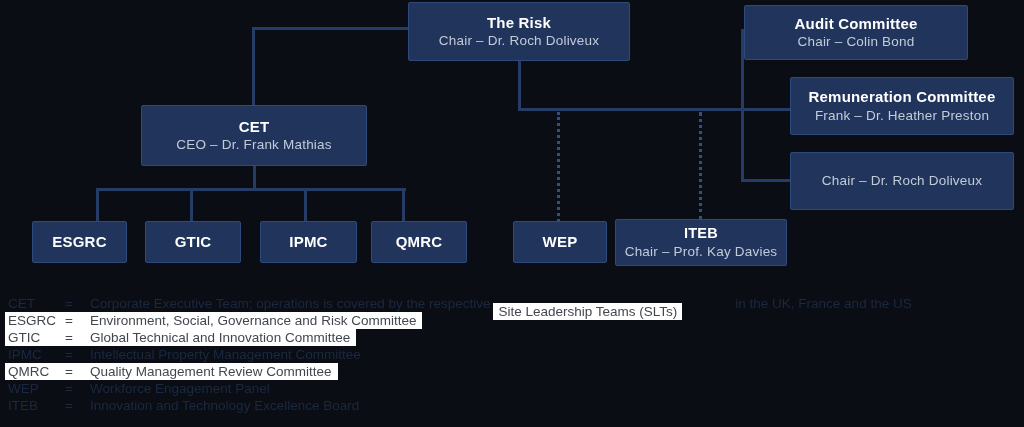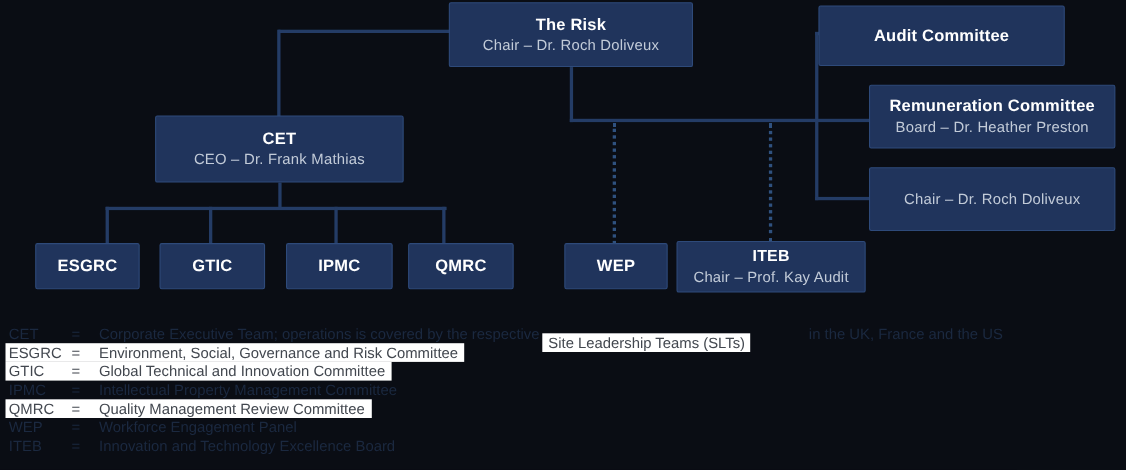--- a/index.html
+++ b/index.html
@@ -66,25 +66,26 @@
   <div class="dotline" style="left:557px;top:112px;height:110px"></div>
   <div class="dotline" style="left:699px;top:112px;height:108px"></div>
 
   <div class="box" style="left:408px;top:2px;width:222px;height:59px">
     <div class="title">The Risk</div>
     <div class="subtitle">Chair – Dr. Roch Doliveux</div>
   </div>
 
   <div class="box" style="left:744px;top:5px;width:224px;height:55px">
     <div class="title">Audit Committee</div>
+    <div class="subtitle">Chair – Colin Bond</div>
   </div>
 
   <div class="box" style="left:790px;top:77px;width:224px;height:58px">
     <div class="title">Remuneration Committee</div>
-    <div class="subtitle">Board – Dr. Heather Preston</div>
+    <div class="subtitle">Frank – Dr. Heather Preston</div>
   </div>
 
   <div class="box" style="left:790px;top:152px;width:224px;height:58px">
     <div class="subtitle">Chair – Dr. Roch Doliveux</div>
   </div>
 
   <div class="box" style="left:141px;top:105px;width:226px;height:61px">
     <div class="title">CET</div>
     <div class="subtitle">CEO – Dr. Frank Mathias</div>
   </div>
@@ -99,21 +100,21 @@
     <div class="title">IPMC</div>
   </div>
   <div class="box" style="left:371px;top:221px;width:96px;height:42px">
     <div class="title">QMRC</div>
   </div>
   <div class="box" style="left:513px;top:221px;width:94px;height:42px">
     <div class="title">WEP</div>
   </div>
   <div class="box" style="left:615px;top:219px;width:172px;height:47px">
     <div class="title" style="font-size:14.5px">ITEB</div>
-    <div class="subtitle">Chair – Prof. Kay Audit</div>
+    <div class="subtitle">Chair – Prof. Kay Davies</div>
   </div>
 
   <div class="legend">
 
     <div class="legend-row">
       <span class="row-inner">
         <span class="acro">CET</span>
         <span class="eq">=</span>
         <span class="def">
           <span class="seg-pre">Corporate Executive Team; operations is covered by the respective</span>

